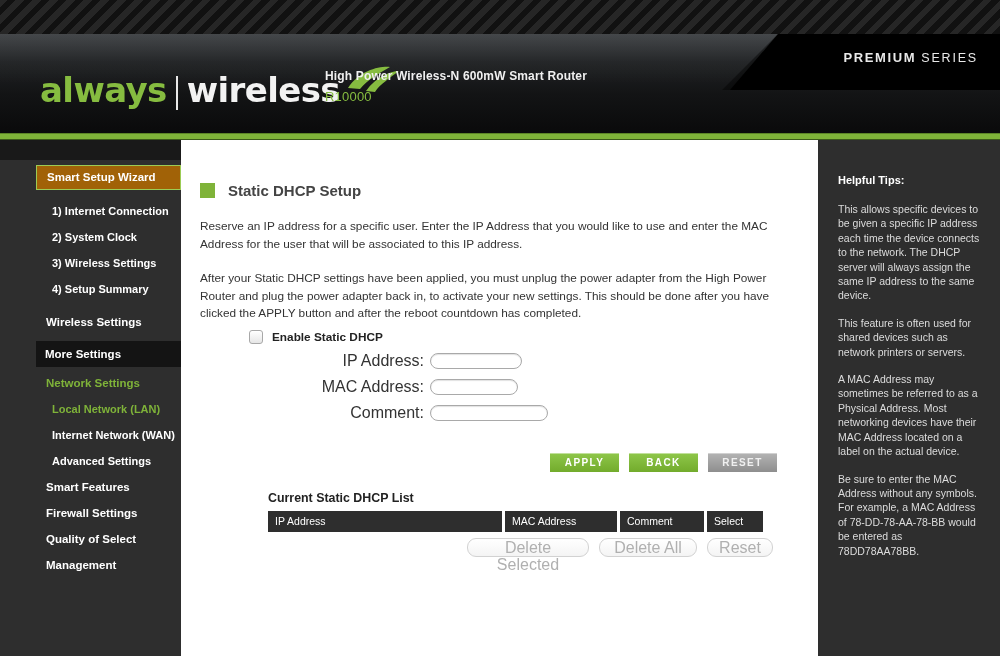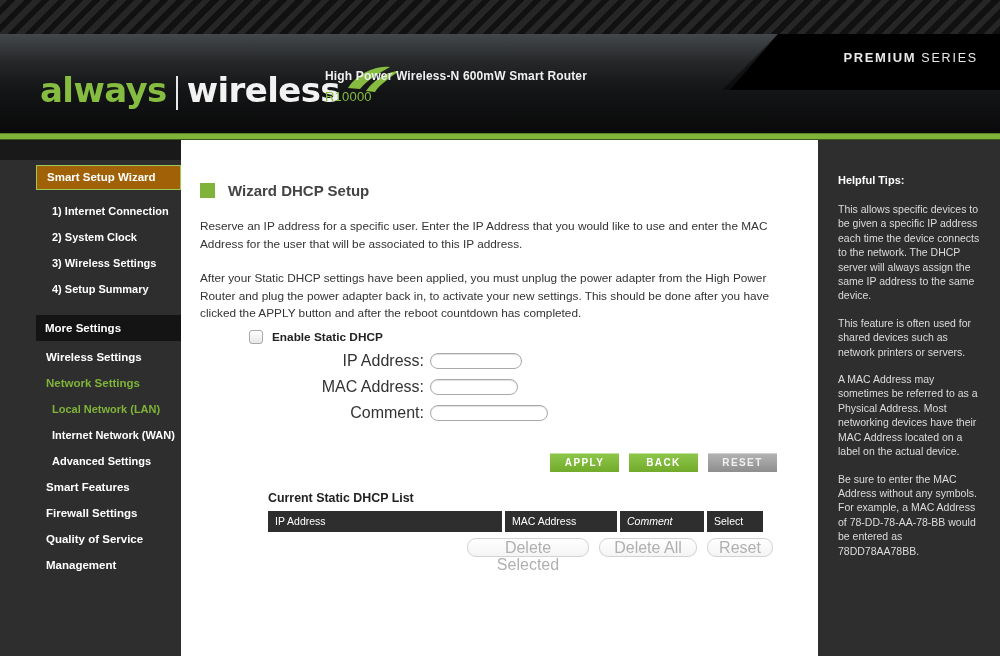--- a/index.html
+++ b/index.html
@@ -347,21 +347,21 @@
     background: #2e2e2e;
     color: #ffffff;
     font-size: 10.5px;
     height: 21px;
     line-height: 21px;
     padding-left: 7px;
     white-space: nowrap;
   }
   .th-ip { width: 234px; }
   .th-mac { width: 112px; }
-  .th-comment { width: 84px; font-style: italic; }
+  .th-comment { width: 84px; }
   .th-select { width: 56px; }
 
   .list-btn-row {
     position: absolute;
     left: 286px; top: 398px;
     display: flex;
     gap: 10px;
   }
   .btn-disabled {
     height: 19px;
@@ -415,38 +415,38 @@
 
   <div class="left-rail">
     <div class="left-rail-top"></div>
     <div class="nav">
       <div class="nav-item active-wizard">Smart Setup Wizard</div>
       <div class="nav-item sub">1) Internet Connection</div>
       <div class="nav-item sub">2) System Clock</div>
       <div class="nav-item sub">3) Wireless Settings</div>
       <div class="nav-item sub">4) Setup Summary</div>
       <div class="nav-gap"></div>
+      <div class="nav-item">Wireless Settings</div>
       <div class="nav-item section">More Settings</div>
-      <div class="nav-item">Wireless Settings</div>
       <div class="nav-item green">Network Settings</div>
       <div class="nav-item sub green">Local Network (LAN)</div>
       <div class="nav-item sub">Internet Network (WAN)</div>
       <div class="nav-item sub">Advanced Settings</div>
       <div class="nav-item">Smart Features</div>
       <div class="nav-item">Firewall Settings</div>
-      <div class="nav-item">Quality of Service</div>
+      <div class="nav-item">Quality of Select</div>
       <div class="nav-item">Management</div>
     </div>
   </div>
 
   <div class="content">
 
     <div class="page-title-row">
       <div class="title-square"></div>
-      <div class="page-title">Wizard DHCP Setup</div>
+      <div class="page-title">Static DHCP Setup</div>
     </div>
 
     <div class="intro">
       <p>Reserve an IP address for a specific user. Enter the IP Address that you would like to use and enter the MAC Address for the user that will be associated to this IP address.</p>
       <p>After your Static DHCP settings have been applied, you must unplug the power adapter from the High Power Router and plug the power adapter back in, to activate your new settings. This should be done after you have clicked the APPLY button and after the reboot countdown has completed.</p>
     </div>
 
     <div class="form-wrap">
       <div class="chk-row">
         <span class="chkbox"></span>

